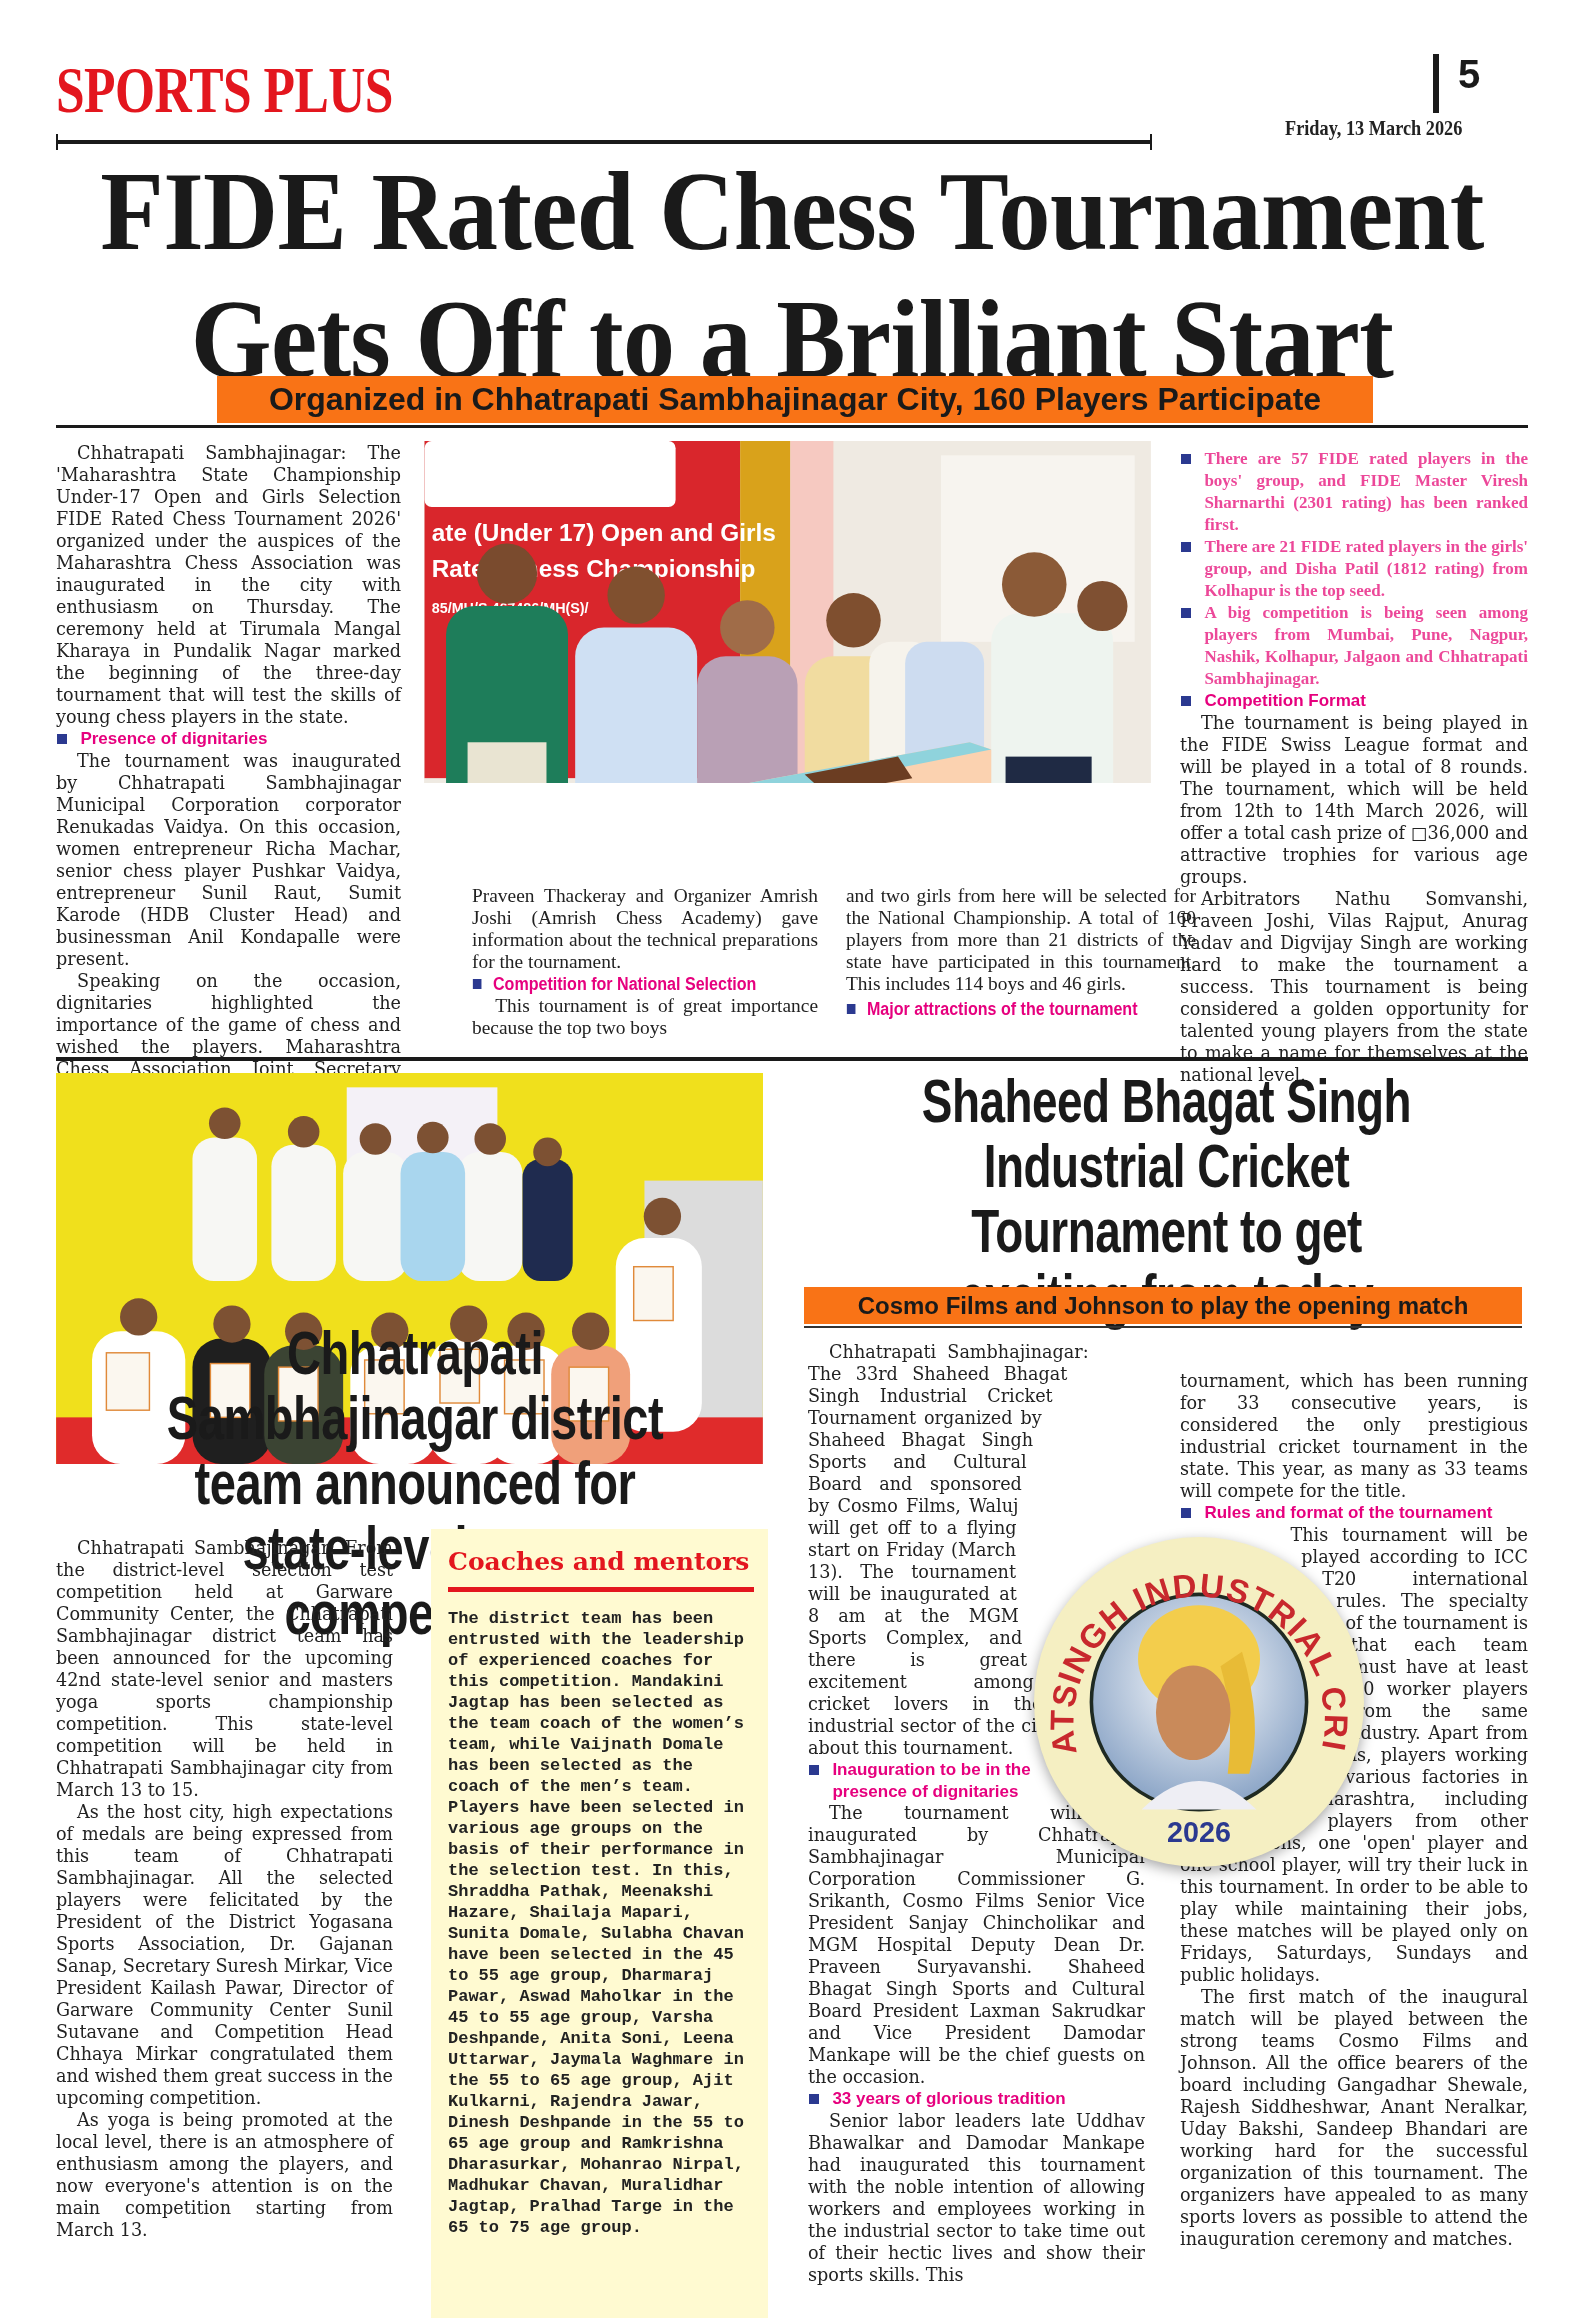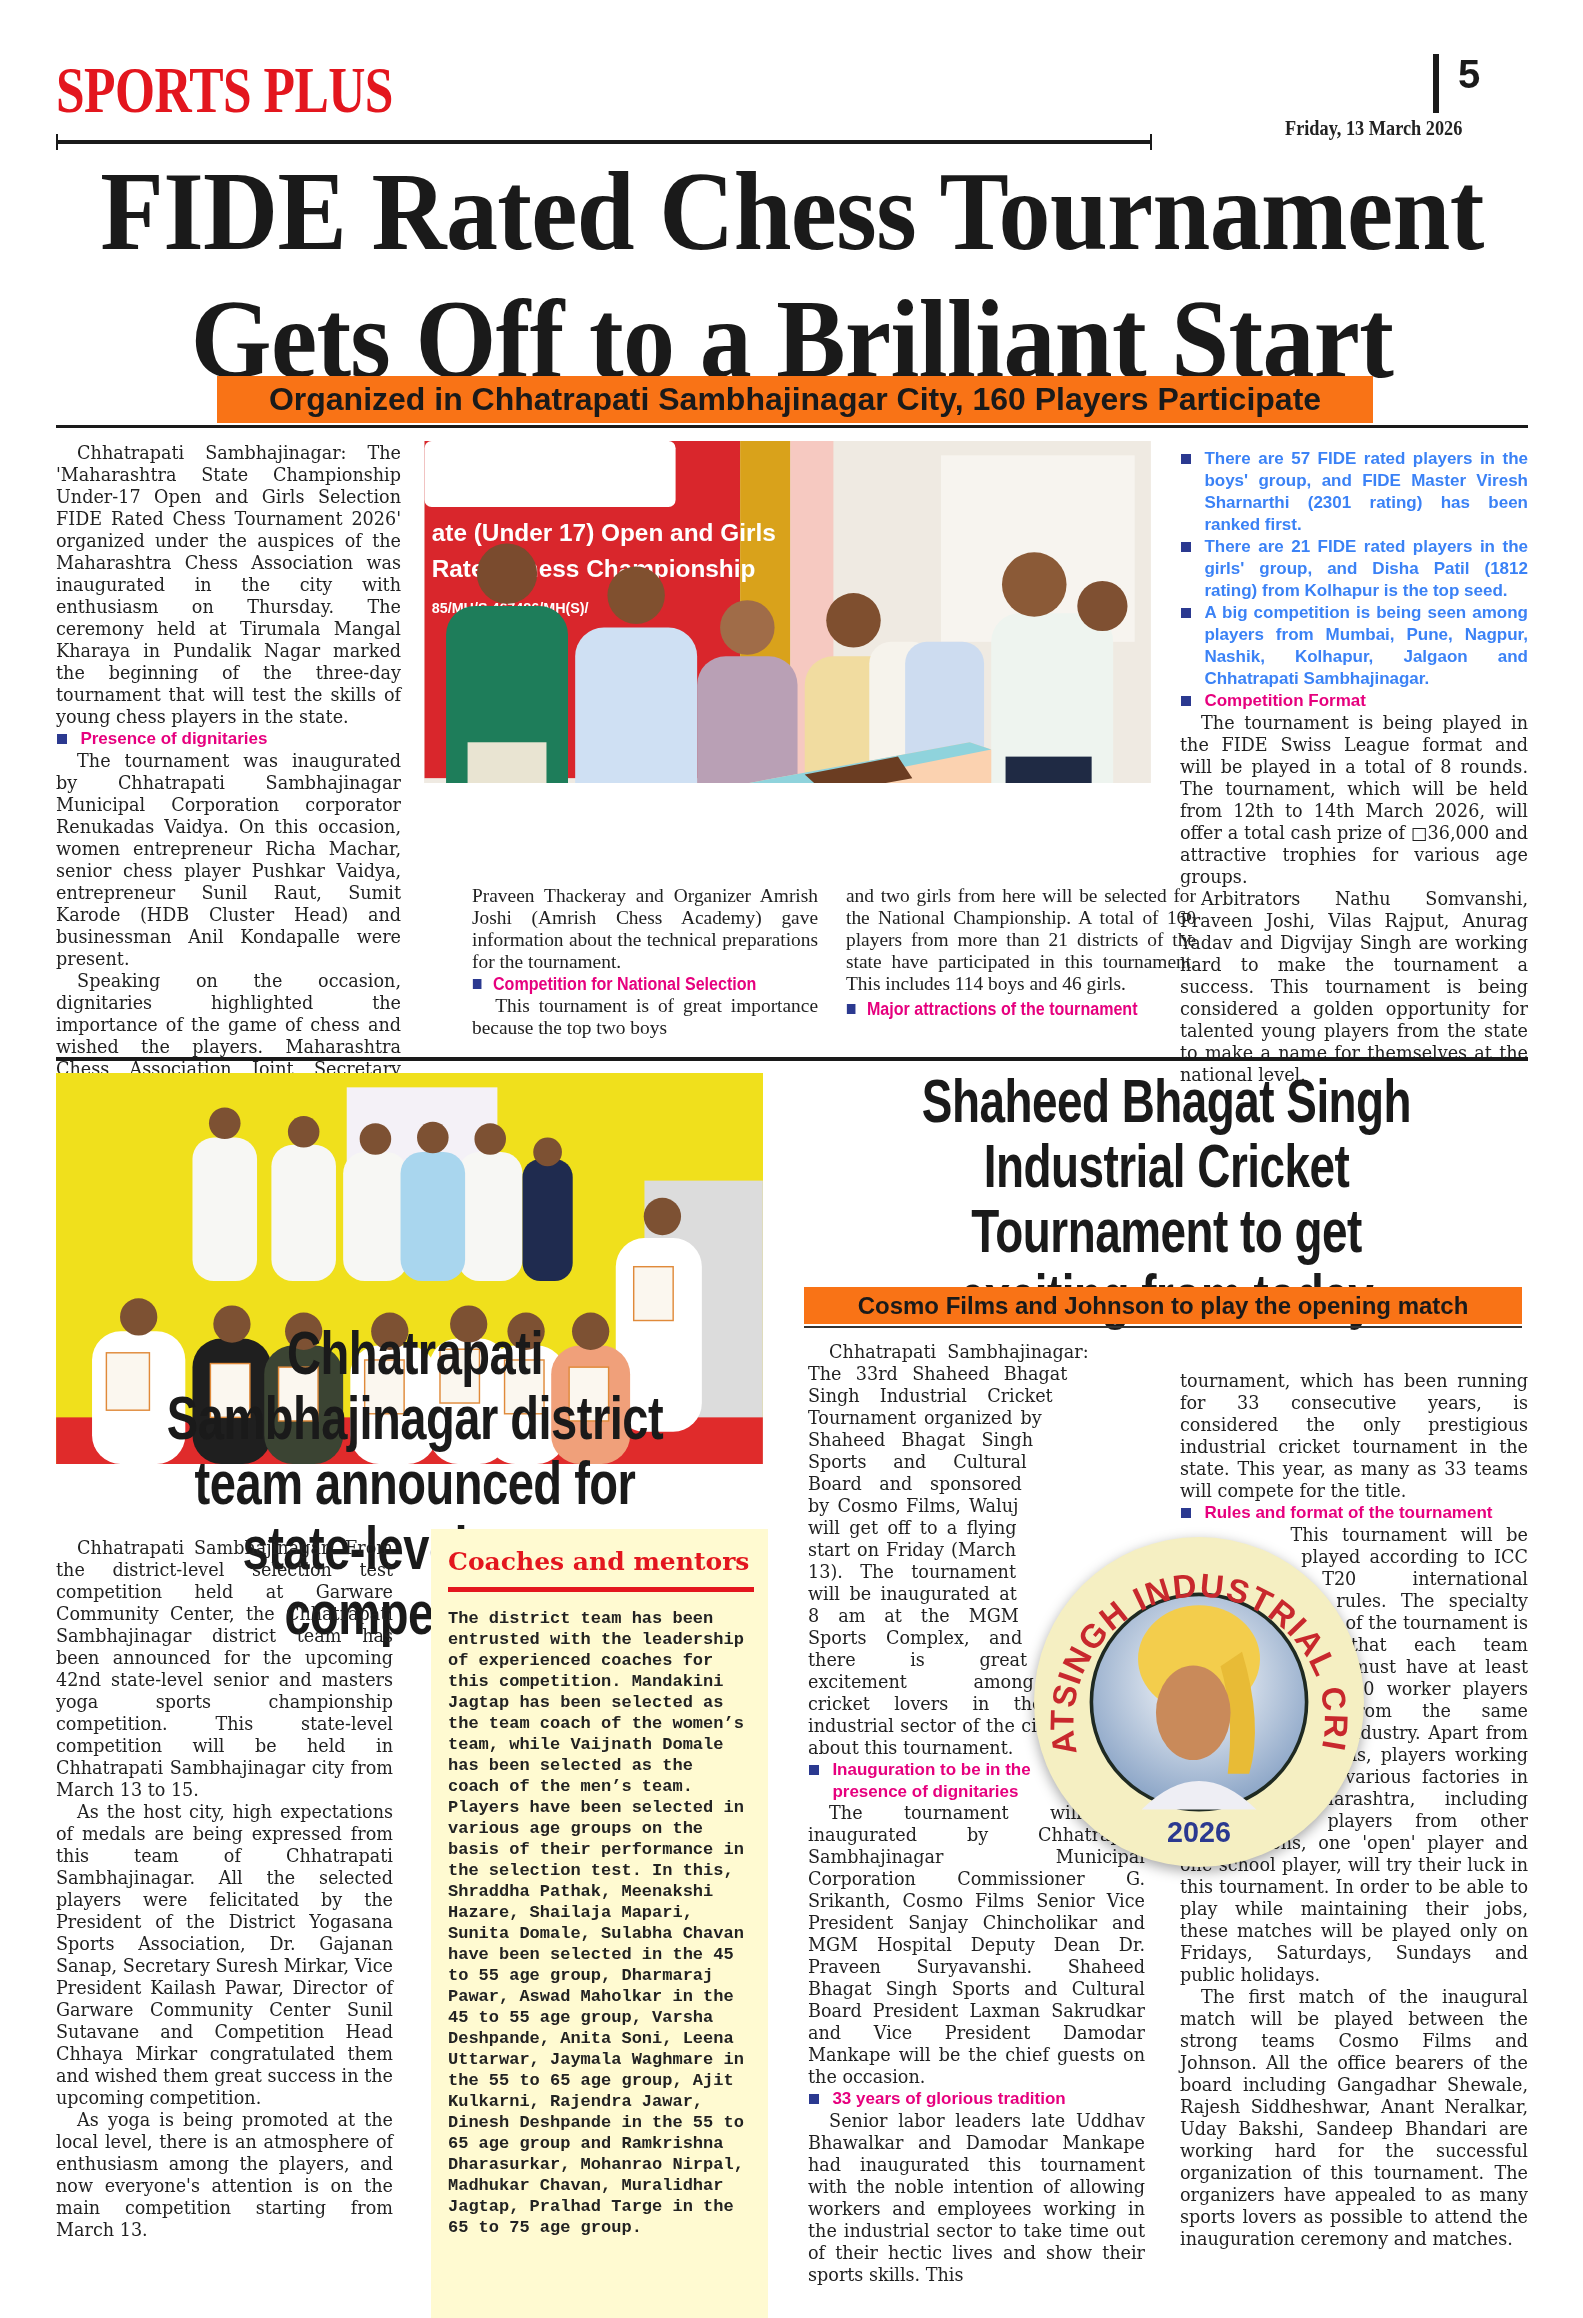--- a/index.html
+++ b/index.html
@@ -27,21 +27,21 @@
   .rule-1 { left: 56px; top: 425px; width: 1472px; height: 2.9px; }
   .rule-2 { left: 56px; top: 1057px; width: 1472px; height: 4.3px; }
 
   
   .col { font-size: 17.6px; line-height: 22px; text-align: justify; color: #222; }
   .col p { text-indent: 1.2em; }
   .col p.no-indent { text-indent: 0; }
   .subhead { font-family: "Liberation Sans", sans-serif; font-weight: bold; color: #e6007e; font-size: 17px; line-height: 21.5px; padding-left: 24.4px; position: relative; text-align: left; text-indent: 0; }
   .subhead .bullet { position: absolute; left: 1.4px; top: 5.7px; width: 10px; height: 10px; background: #2b3990; }
   .pink-list { list-style: none; }
-  .pink-list li { font-family: Liberation Sans, sans-serif; font-weight: bold; color: #3b82f6; font-size: 17px; line-height: 22px; padding-left: 24.4px; position: relative; text-align: justify; }
+  .pink-list li { font-family: Liberation Serif, serif; font-weight: bold; color: #ec4899; font-size: 17px; line-height: 22px; padding-left: 24.4px; position: relative; text-align: justify; }
   .pink-list li .bullet { position: absolute; left: 1.4px; top: 5.7px; width: 10px; height: 10px; background: #2b3990; }
 
   .cond { font-family: "Liberation Serif", serif; font-size: 19.4px; line-height: 22px; margin-left: 48px; }
   .cond .subhead { font-size: 18.7px; transform: scaleX(0.86); transform-origin: left center; white-space: nowrap; }
 
   
   .photo { overflow: hidden; }
   .chess-photo { left: 424px; top: 441px; width: 727px; height: 342px; background: #f2efe9; }
   .yoga-photo { left: 56px; top: 1073px; width: 707px; height: 391px; background: #f4e21a; }
 

